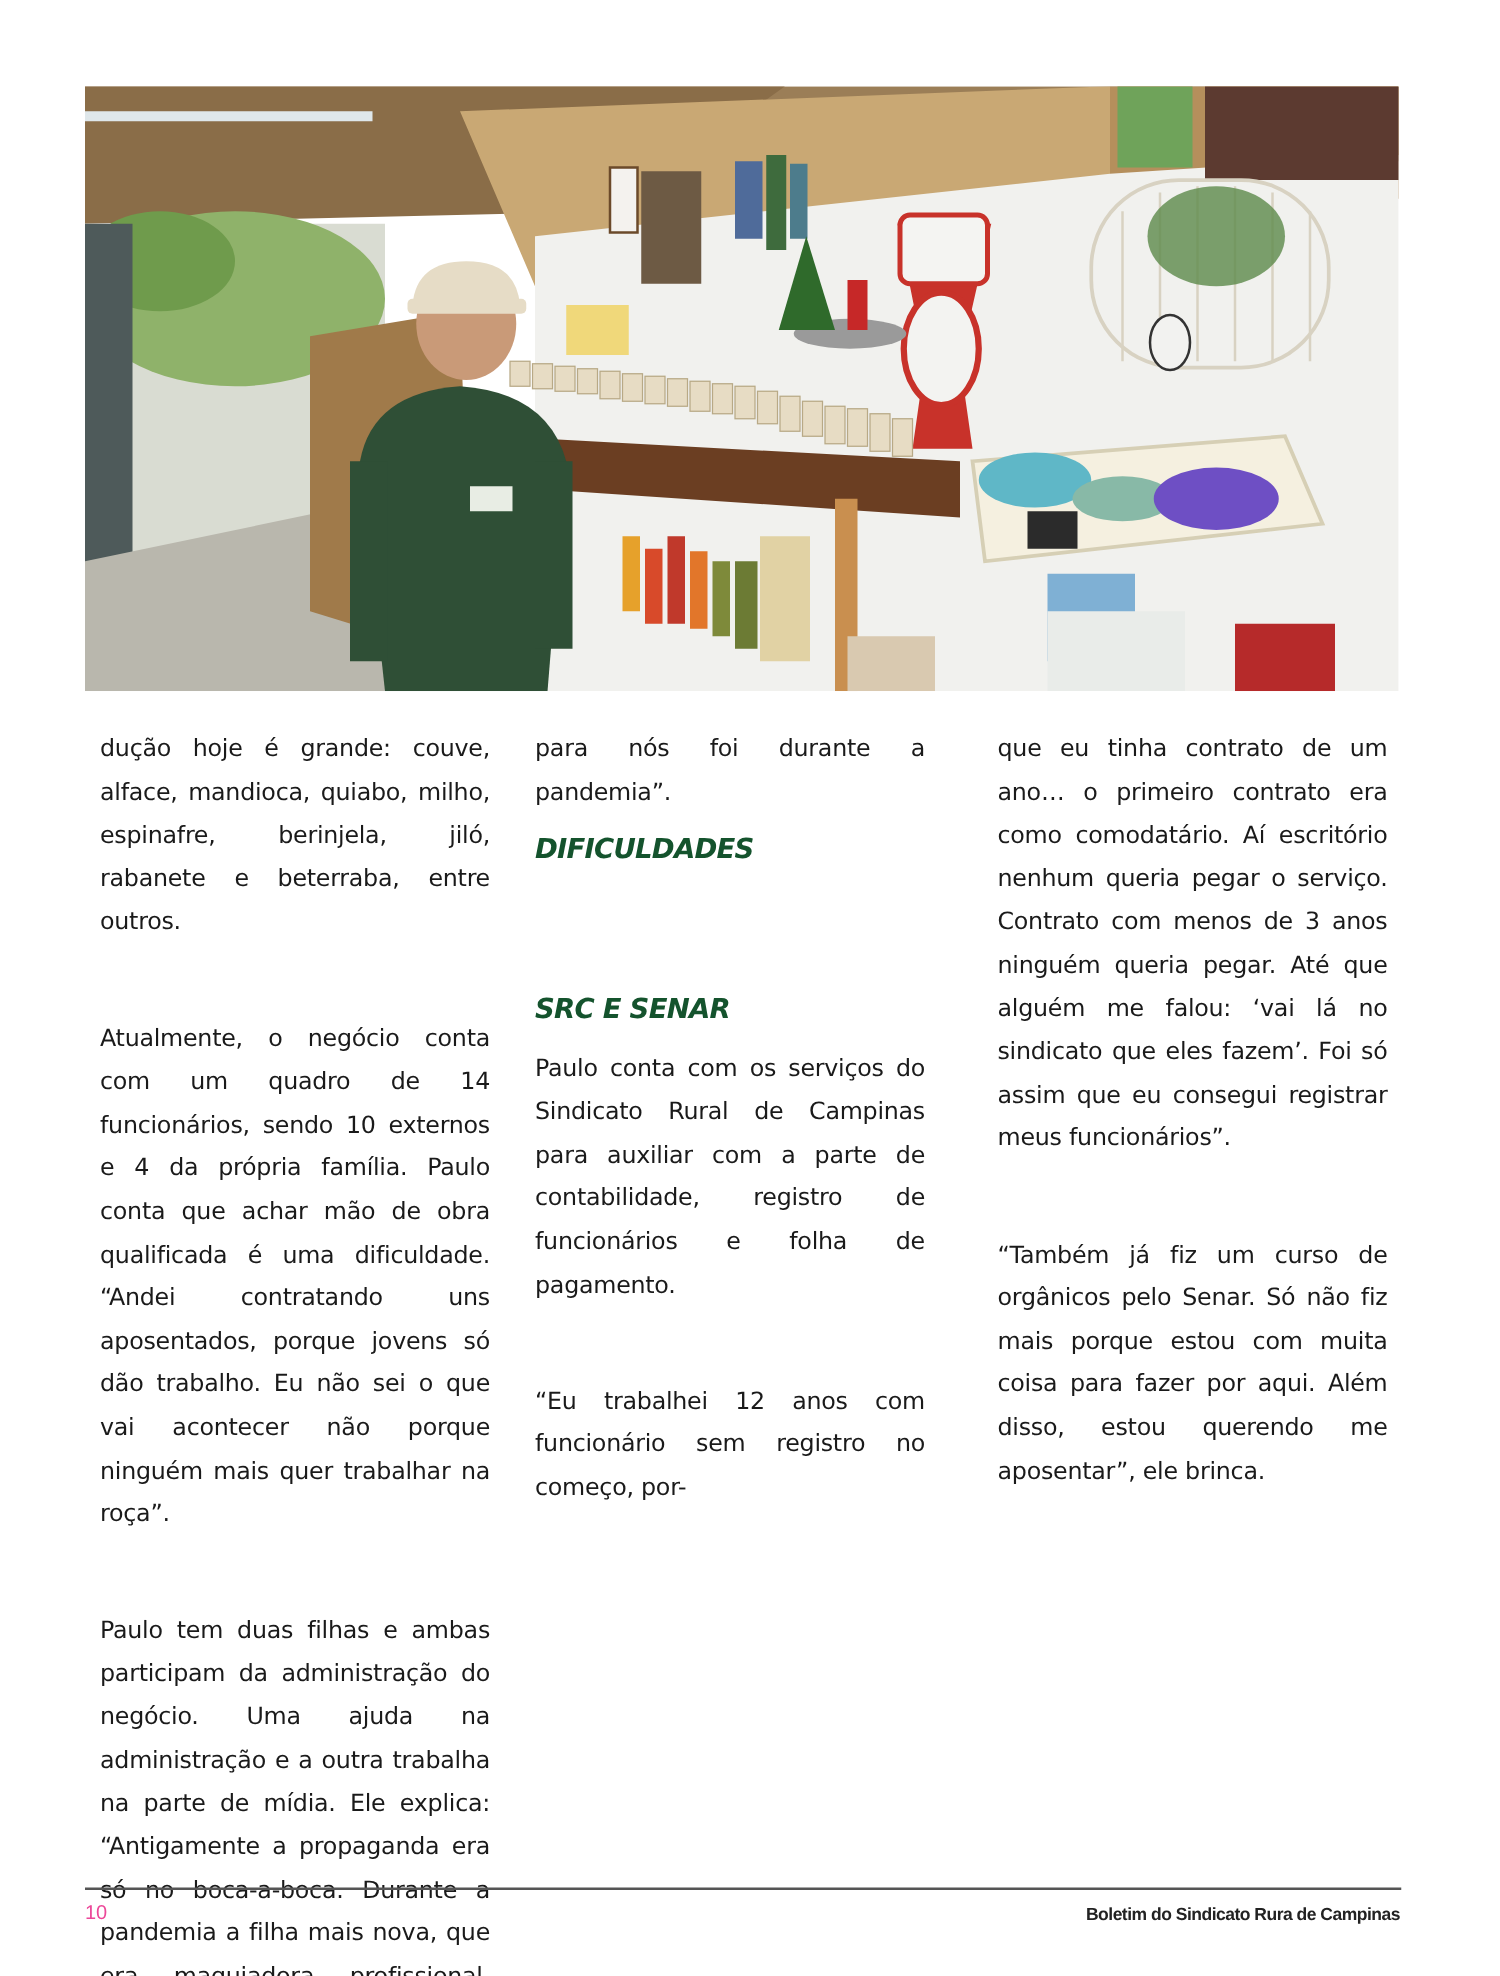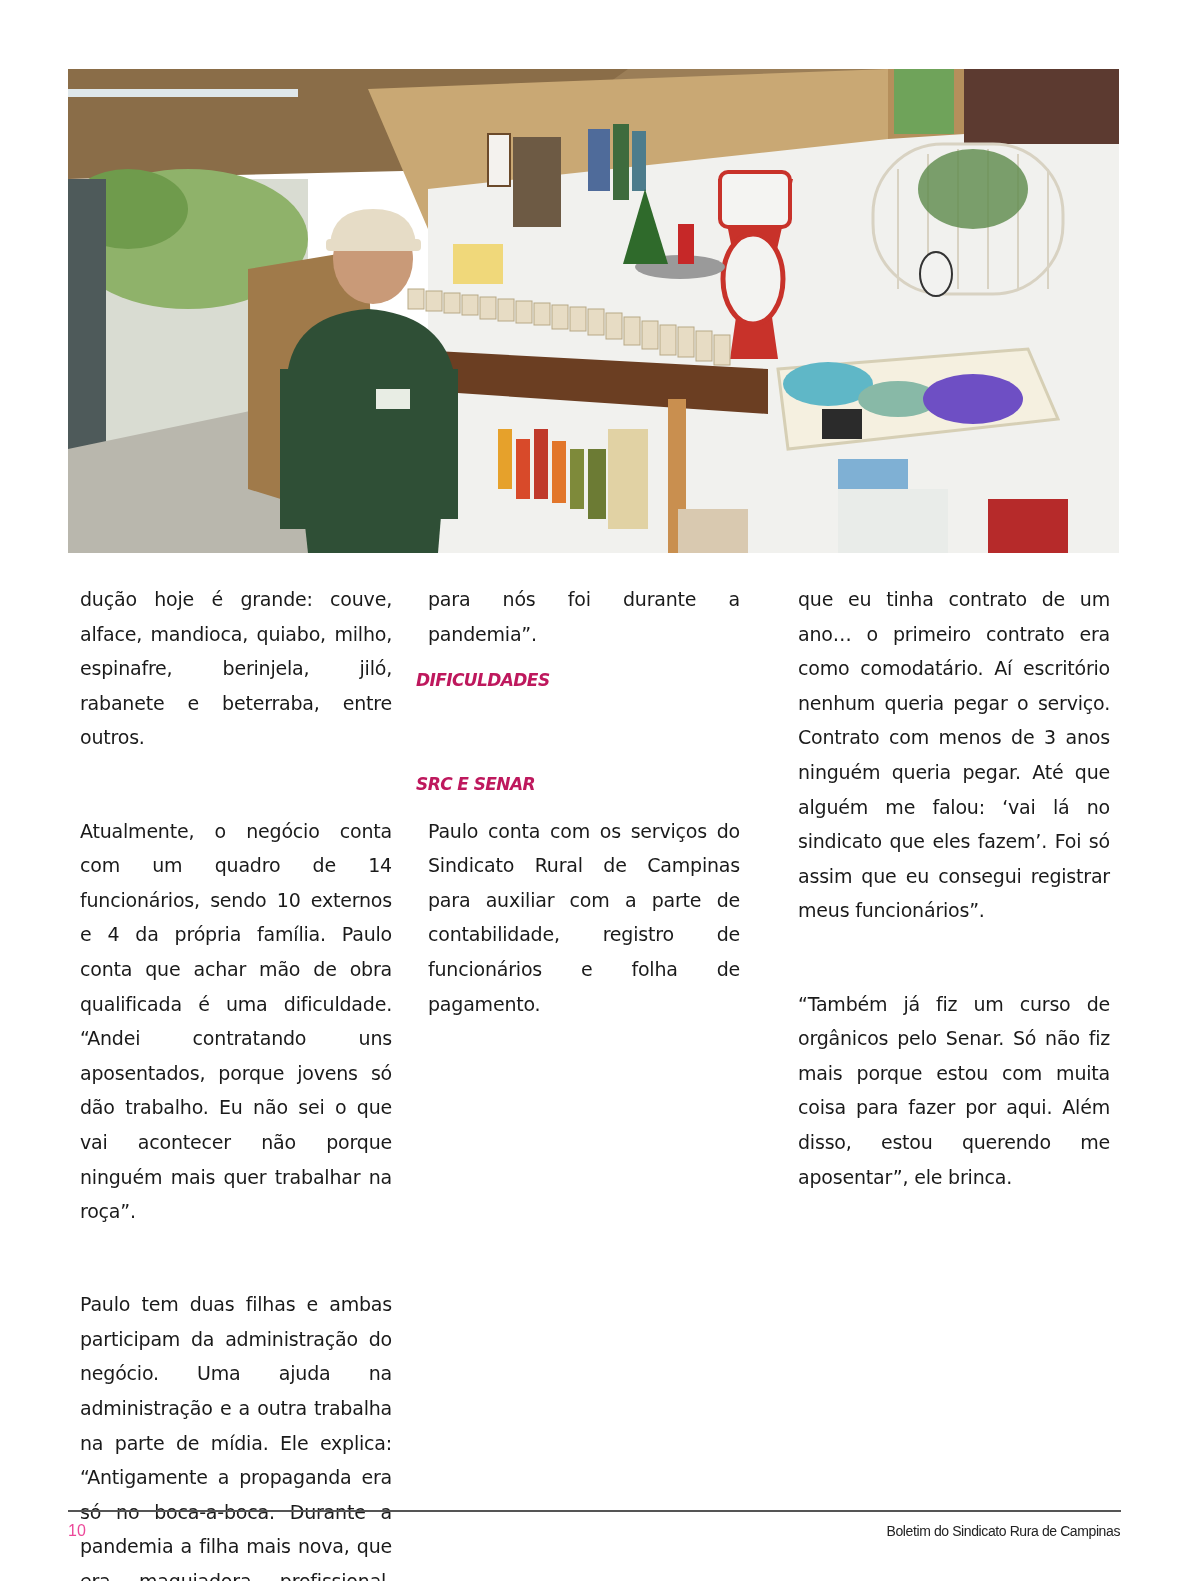--- a/index.html
+++ b/index.html
@@ -7,26 +7,26 @@
          font-family: "DejaVu Sans", sans-serif; color: #1a1a1a; }
   .photo { position: absolute; left: 68px; top: 69px; width: 1051px; height: 484px; overflow: hidden; }
   .photo svg { display: block; }
   .col { position: absolute; top: 570px; width: 336px; font-size: 19px; line-height: 34.6px;
          text-align: justify; letter-spacing: -0.2px; }
   .col p { margin: 12px; }
   .col .gap { height: 34.6px; }
   .c1 { left: 68px; }
   .c2 { left: 416px; }
   .c3 { left: 786px; }
-  .subhead { color: #be185d; font-weight: bold; font-style: italic; font-size: 17px;
-             letter-spacing: -0.6px; margin: 0; line-height: 34.6px; }
+  .subhead { color: #14532d; font-weight: bold; font-style: italic; font-size: 22px;
+             letter-spacing: -0.6px; margin: 12px; line-height: 34.6px; }
   .rule { position: absolute; left: 68px; top: 1510px; width: 1053px; height: 1.5px; background: #555; }
   .folio { position: absolute; left: 68px; top: 1522px; font-family: "Liberation Sans", sans-serif; font-size: 16px; color: #ec4899; }
   .footer-title { position: absolute; right: 80px; top: 1523px; font-family: "Liberation Sans", sans-serif;
-                  font-size: 14px; color: #222; letter-spacing: -0.4px; }
+                  font-size: 14px; color: #222; letter-spacing: -0.4px; font-weight: bold; }
 </style>
 </head>
 <body>
 
 <div class="photo" title="Paulo sorrindo em sua loja rural com potes de conservas, ovos coloridos e balança vermelha">
   <svg width="1051" height="484" viewBox="0 0 1051 484">
 
     <rect x="0" y="0" width="1051" height="60" fill="#9b7e57"></rect>
     <polygon points="0,0 560,0 420,100 0,110" fill="#8a6d48"></polygon>
     <rect x="0" y="20" width="230" height="8" fill="#dfe7ea"></rect>
@@ -138,20 +138,21 @@
 </div>
 
 <div class="col c2">
   <p>para nós foi durante a pandemia”.</p>
   <h2 class="subhead">DIFICULDADES</h2>
   <div class="gap"></div>
   <div class="gap"></div>
   <h2 class="subhead">SRC E SENAR</h2>
   <p>Paulo conta com os serviços do Sindicato Rural de Campinas para auxiliar com a parte de contabilidade, registro de funcionários e folha de pagamento.</p>
   <div class="gap"></div>
+  <p>“Eu trabalhei 12 anos com funcionário sem registro no começo, por-</p>
 </div>
 
 <div class="col c3">
   <p>que eu tinha contrato de um ano… o primeiro contrato era como comodatário. Aí escritório nenhum queria pegar o serviço. Contrato com menos de 3 anos ninguém queria pegar. Até que alguém me falou: ‘vai lá no sindicato que eles fazem’. Foi só assim que eu consegui registrar meus funcionários”.</p>
   <div class="gap"></div>
   <p>“Também já fiz um curso de orgânicos pelo Senar. Só não fiz mais porque estou com muita coisa para fazer por aqui. Além disso, estou querendo me aposentar”, ele brinca.</p>
   <div class="gap"></div>
 </div>
 
 <div class="rule"></div>

